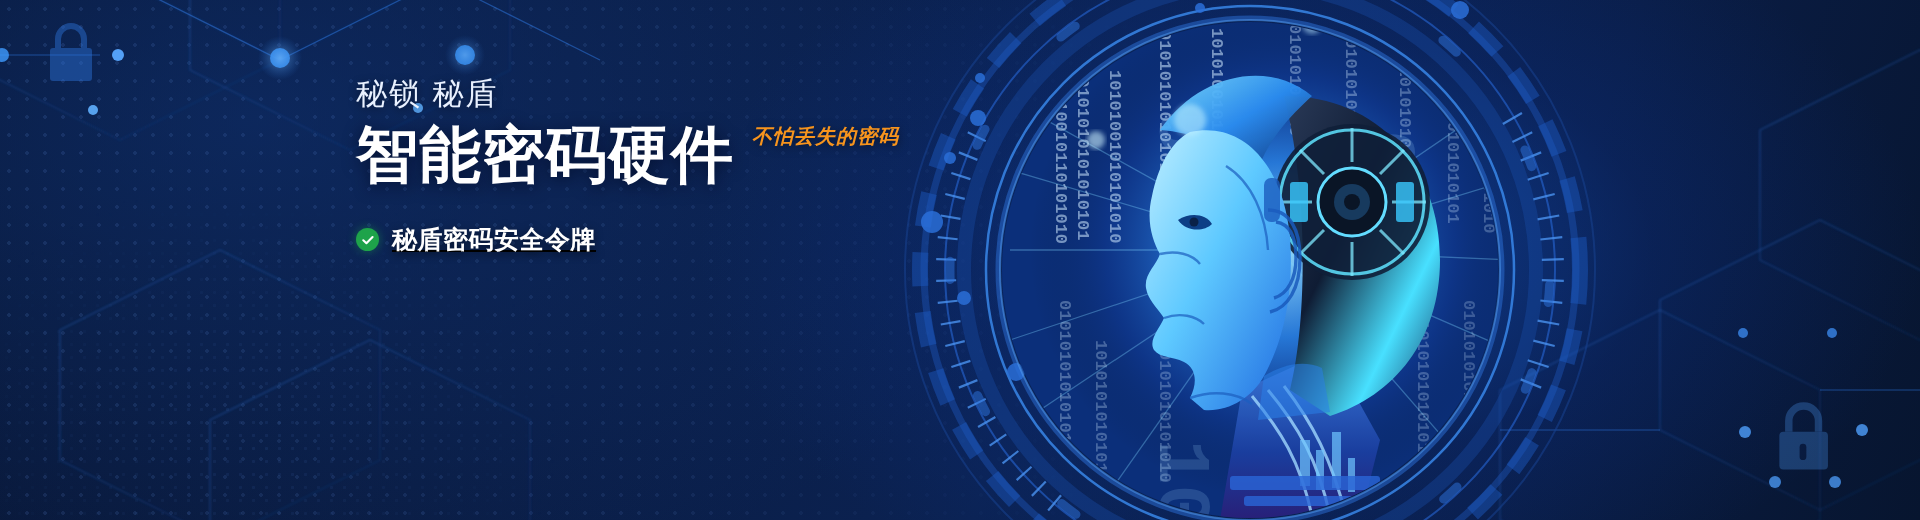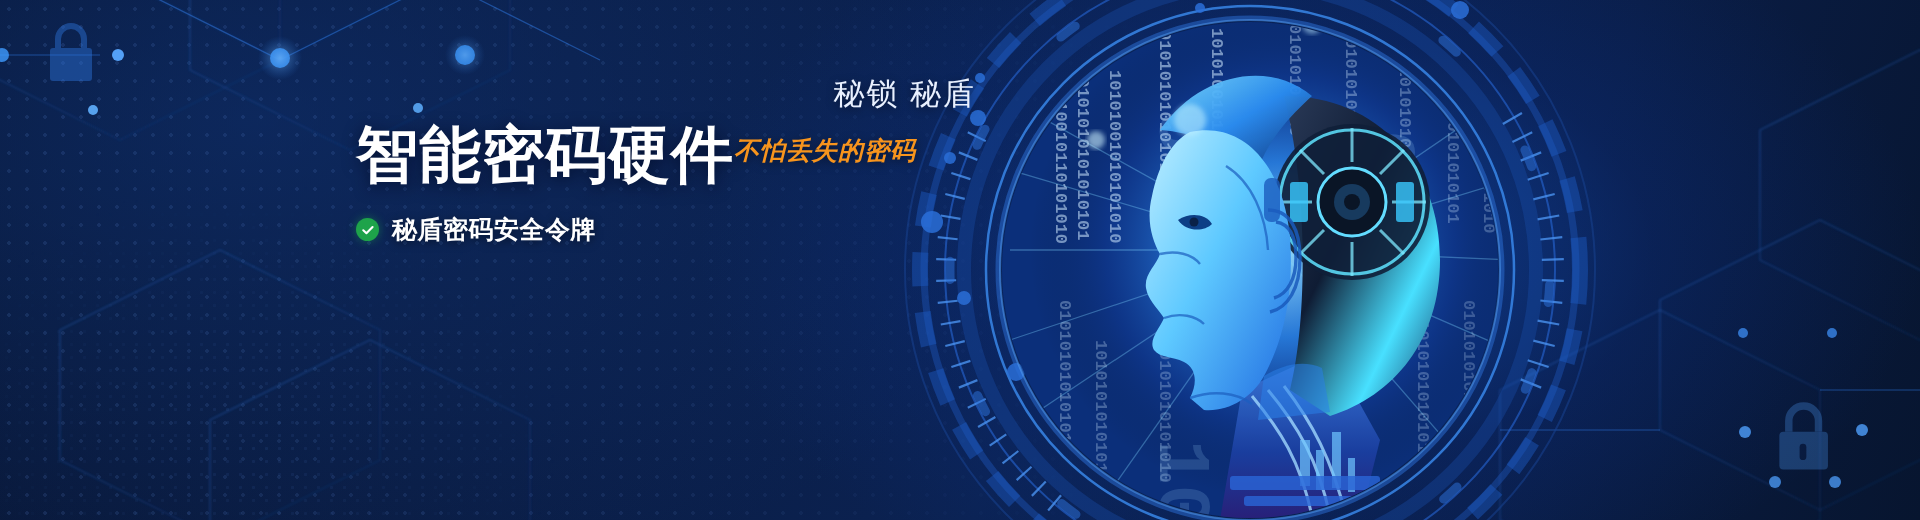--- a/index.html
+++ b/index.html
@@ -43,41 +43,40 @@
   .art svg{width:100%;height:100%;display:block;}
 
   
   .copy{position:absolute;left:356px;top:78px;width:620px;}
 
   .eyebrow{
     font-size:31px;line-height:1;
     color:#e9f1ff;letter-spacing:2px;
     font-weight:400;
     text-shadow:0 2px 10px rgba(0,0,0,.45);
-    text-align:right;
-  }
-
-  .headline-row{display:flex;align-items:center;margin-top:14px;}
+  }
+
+  .headline-row{display:flex;align-items:flex-start;margin-top:14px;}
   .headline{
     font-size:62px;line-height:1.04;
     font-weight:700;color:#ffffff;
     letter-spacing:1px;
     text-shadow:0 3px 16px rgba(2,10,36,.75);
   }
   .sub-orange{
-    font-size:25px;
+    font-size:20px;
     font-weight:700;font-style:italic;
     color:#f7941d;
-    margin-bottom:10px;
+    margin-left:18px;margin-bottom:10px;
     letter-spacing:1px;
     white-space:nowrap;
     text-shadow:0 2px 10px rgba(0,0,0,.5);
   }
 
-  .bullets{margin-top:26px;}
+  .bullets{margin-top:36px;text-decoration:underline;}
   .bullet{display:flex;align-items:center;margin-bottom:22px;}
   .check{
     width:23px;height:23px;flex:0 0 23px;
     border-radius:50%;
     background:#1ea34a;
     display:flex;align-items:center;justify-content:center;
     margin-right:13px;
     box-shadow:0 0 10px rgba(30,163,74,.45);
   }
   .check svg{width:14px;height:14px;display:block;}

